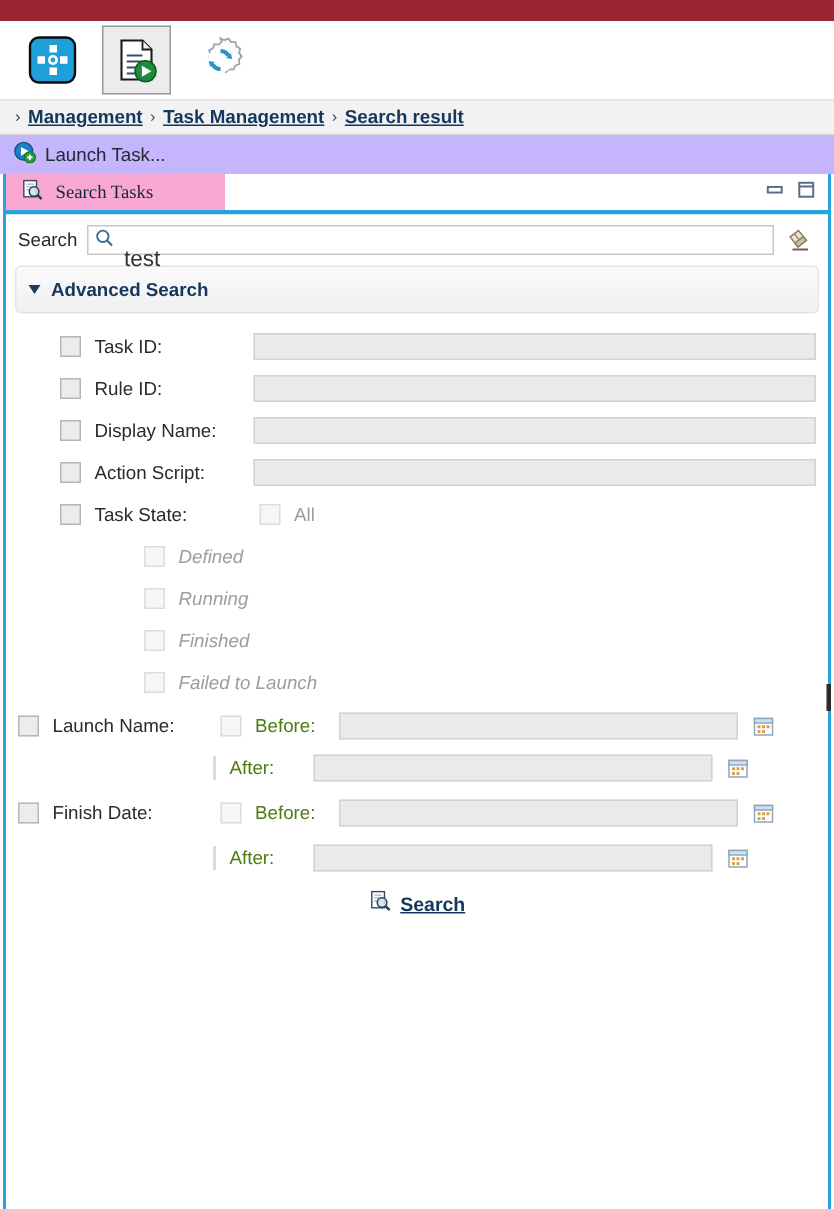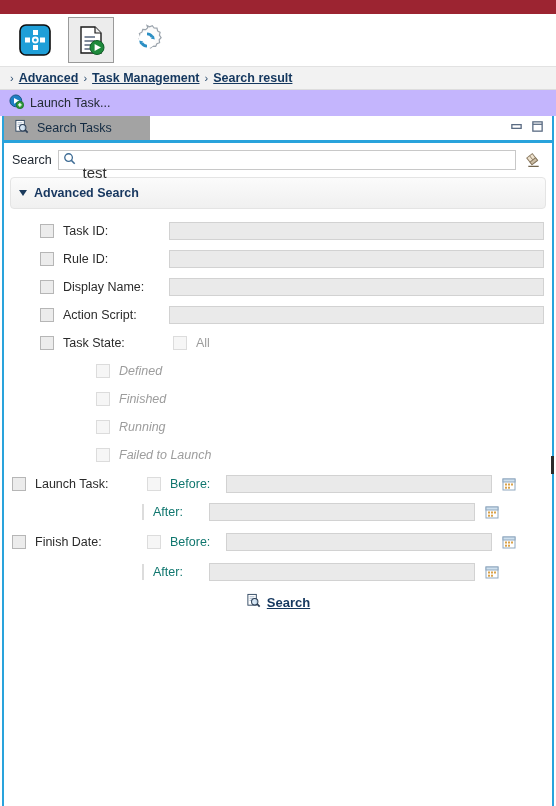--- a/index.html
+++ b/index.html
@@ -89,30 +89,31 @@
   }
   .tabstrip {
     height: 24px;
     display: flex;
     align-items: stretch;
     background: #ffffff;
     border-bottom: 3px solid #29a3dc;
     position: relative;
   }
   .tab {
-    background: #a3a3a3;
+    background: #f9a8d4;
     color: #122a42;
     display: flex;
     align-items: center;
     gap: 8px;
     padding: 0 18px 0 10px;
     font-size: 12.5px;
     font-weight: normal;
     cursor: pointer;
     min-width: 118px;
+    font-family: Liberation Serif, serif;
   }
   .tab-rest { flex: 1; }
   .win-ctrls {
     display: flex; align-items: center; gap: 8px;
     padding-right: 8px;
   }
   .win-ico { cursor: pointer; }
 
   
   .panel-body {
@@ -234,21 +235,21 @@
   .date-sub {
     display: flex;
     align-items: center;
     height: 27px;
   }
   .date-cb-wrap { margin-left: 130px; }
   .sub-lbl {
     width: 56px;
     margin-left: 9px;
     font-size: 12.5px;
-    color: #0f766e;
+    color: #4d7c0f;
   }
   .date-field {
     width: 266px;
     height: 18px;
     border: 1px solid #d2d2d2;
     background: #eaeaea;
     box-sizing: border-box;
     cursor: text;
   }
   .cal-btn {
@@ -339,21 +340,21 @@
           <path d="M23.9 12.4 l.9 4.0 -4.0 -.8 z"></path>
           <path d="M10.1 21.6 l-.9 -4.0 4.0 .8 z"></path>
         </g>
       </svg>
     </span>
   </div>
 </div>
 
 <div class="breadcrumb">
   <span class="crumb-sep">›</span>
-  <span class="crumb-link">Advanced</span>
+  <span class="crumb-link">Management</span>
   <span class="crumb-sep">›</span>
   <span class="crumb-link">Task Management</span>
   <span class="crumb-sep">›</span>
   <span class="crumb-link">Search result</span>
 </div>
 
 <div class="launch-row">
   <span>
     <svg width="15" height="15" viewBox="0 0 16 16">
       <circle cx="7.3" cy="7.3" r="6.3" fill="#1f7fc4" stroke="#14517e" stroke-width="1"></circle>
@@ -466,34 +467,34 @@
           <span class="lbl dim">All</span>
         </span>
       </div>
 
       <div class="state-row state-col">
         <span class="cb light"></span>
         <span class="lbl dim">Defined</span>
       </div>
       <div class="state-row state-col">
         <span class="cb light"></span>
-        <span class="lbl dim">Finished</span>
+        <span class="lbl dim">Running</span>
       </div>
       <div class="state-row state-col">
         <span class="cb light"></span>
-        <span class="lbl dim">Running</span>
+        <span class="lbl dim">Finished</span>
       </div>
       <div class="state-row state-col">
         <span class="cb light"></span>
         <span class="lbl dim">Failed to Launch</span>
       </div>
 
       <div class="date-sub" style="height:29px">
         <span class="cb"></span>
-        <span class="lbl field-label">Launch Task:</span>
+        <span class="lbl field-label">Launch Name:</span>
         <span class="cb light" style="margin-left:12px"></span>
         <span class="sub-lbl">Before:</span>
         <span class="date-field"></span>
         <span class="cal-btn">
           <svg width="14" height="14" viewBox="0 0 14 14">
             <rect x="1" y="2" width="12" height="11" fill="#ffffff" stroke="#8fa8bf" stroke-width="1"></rect>
             <rect x="1" y="2" width="12" height="3" fill="#cfe0ee" stroke="#8fa8bf" stroke-width="1"></rect>
             <g fill="#d9a24a">
               <rect x="3" y="6.5" width="2" height="2"></rect>
               <rect x="6" y="6.5" width="2" height="2"></rect>

